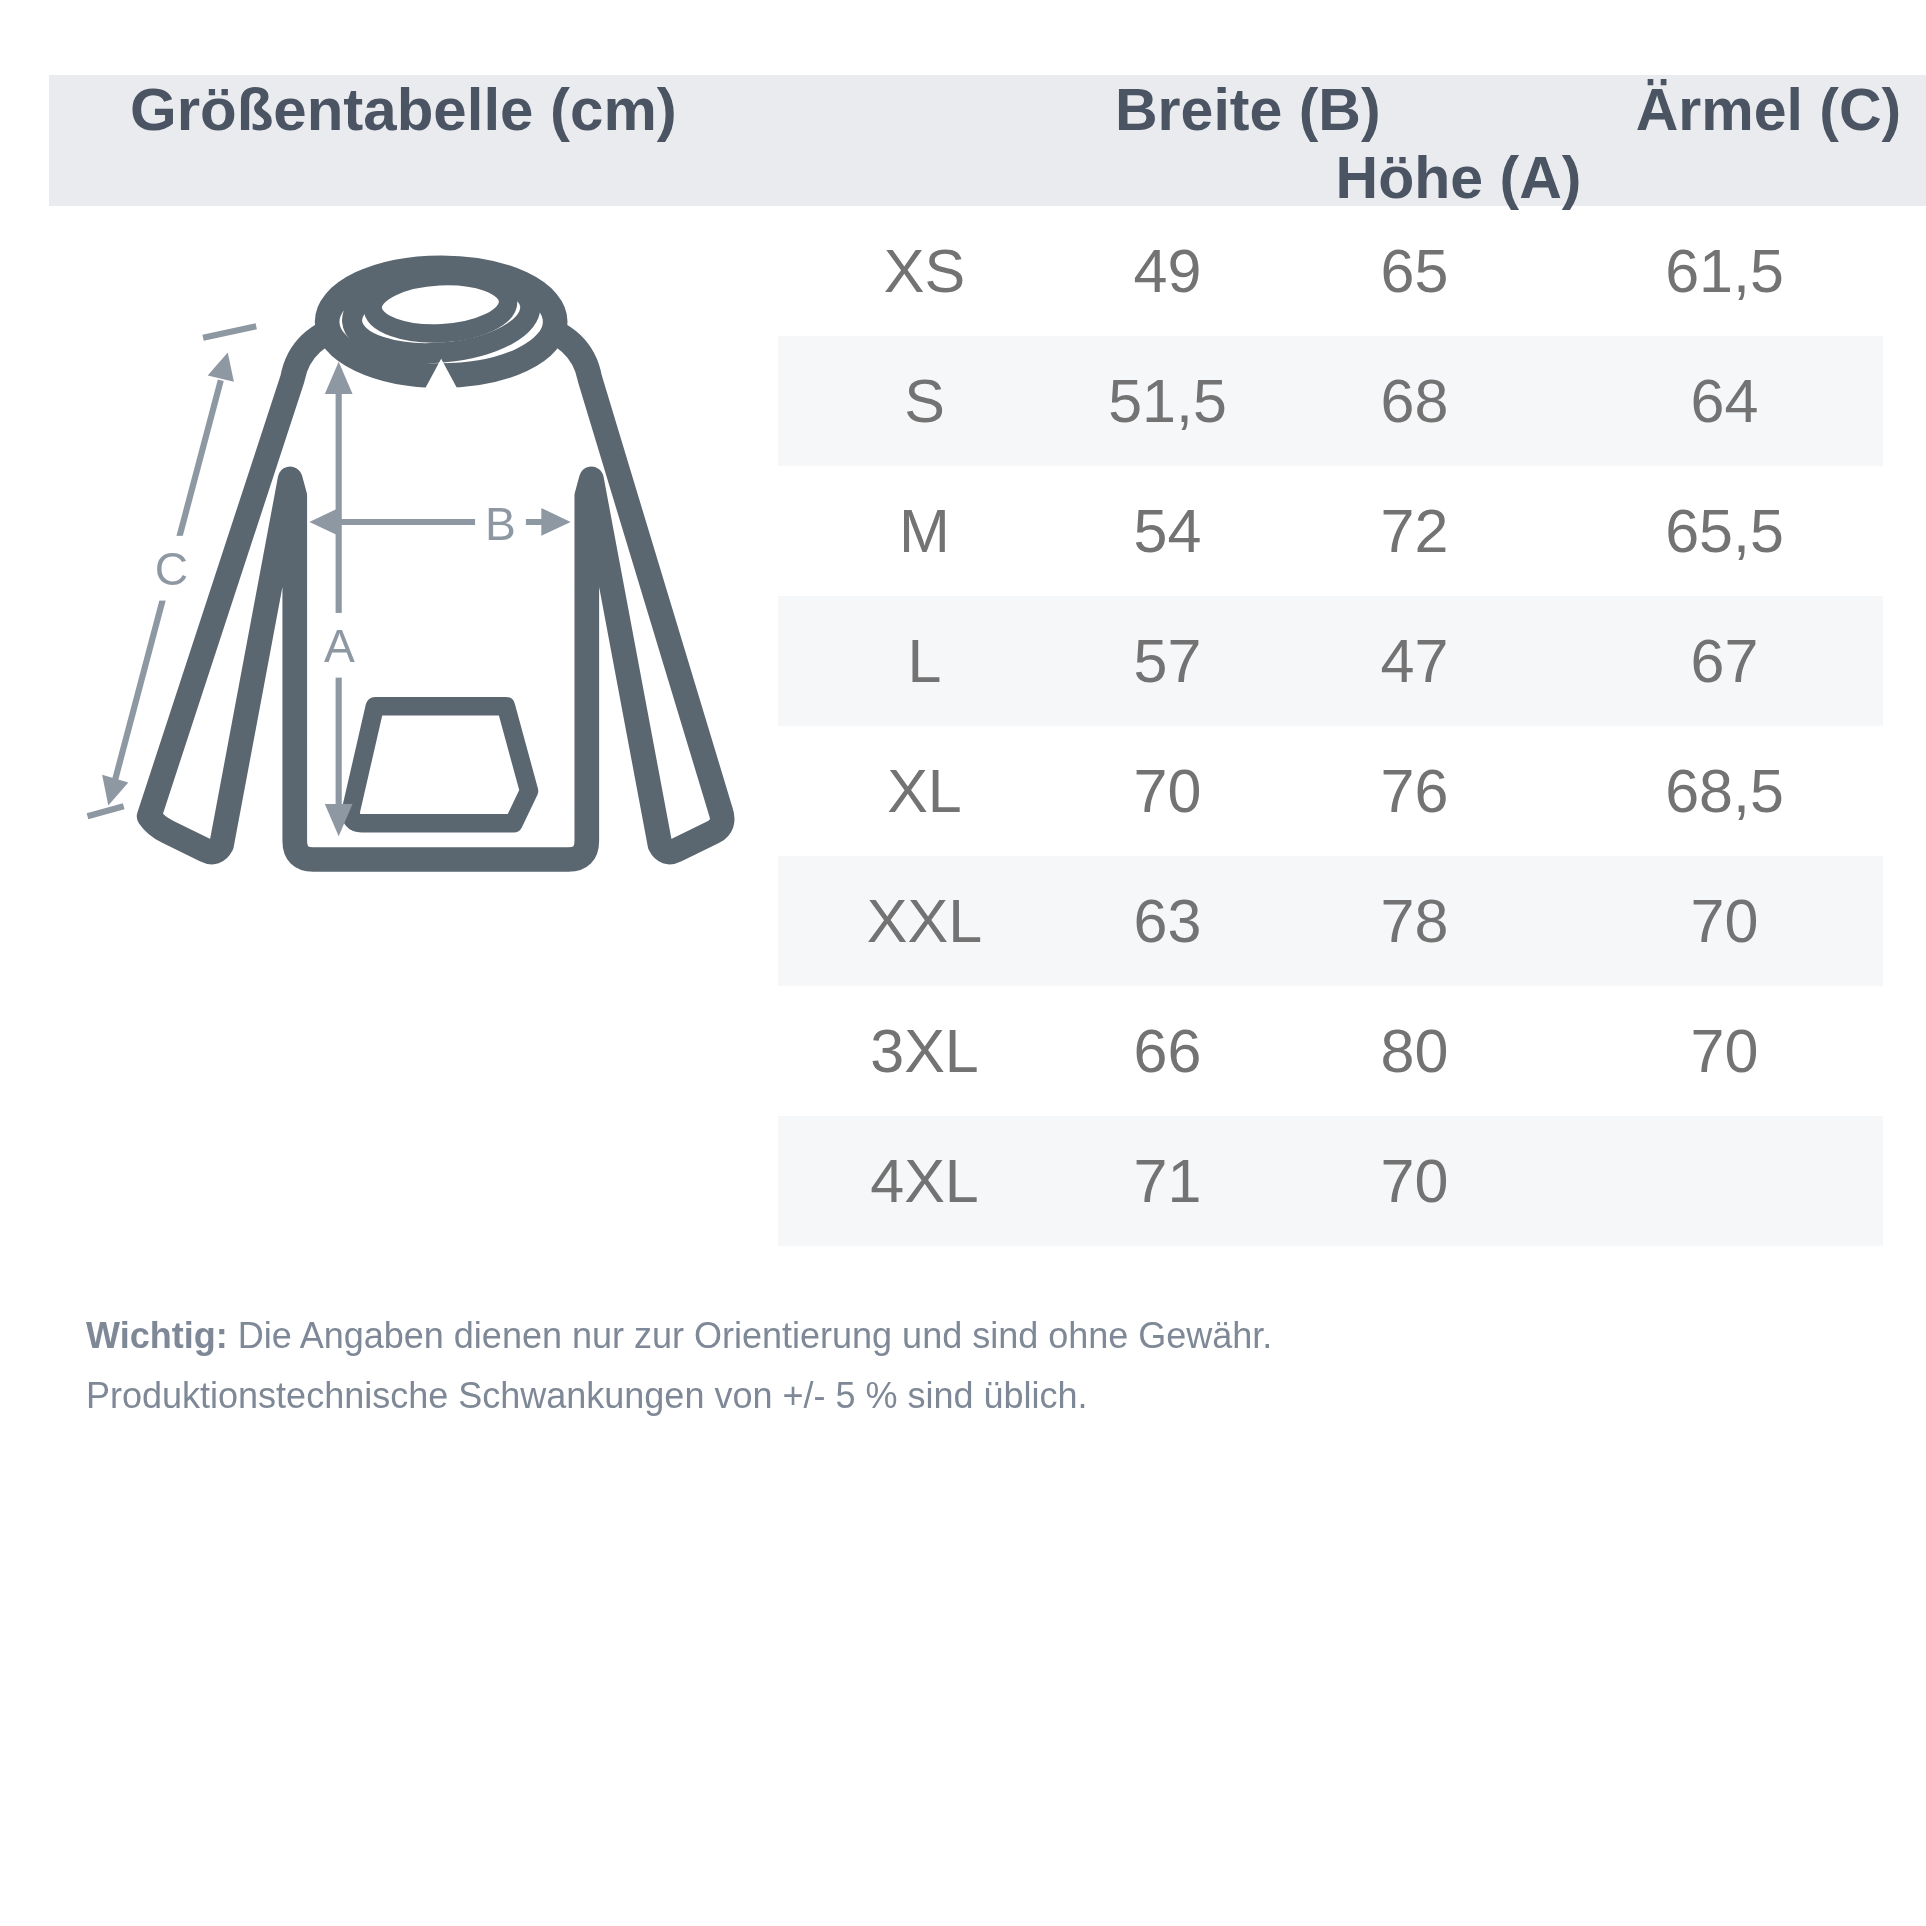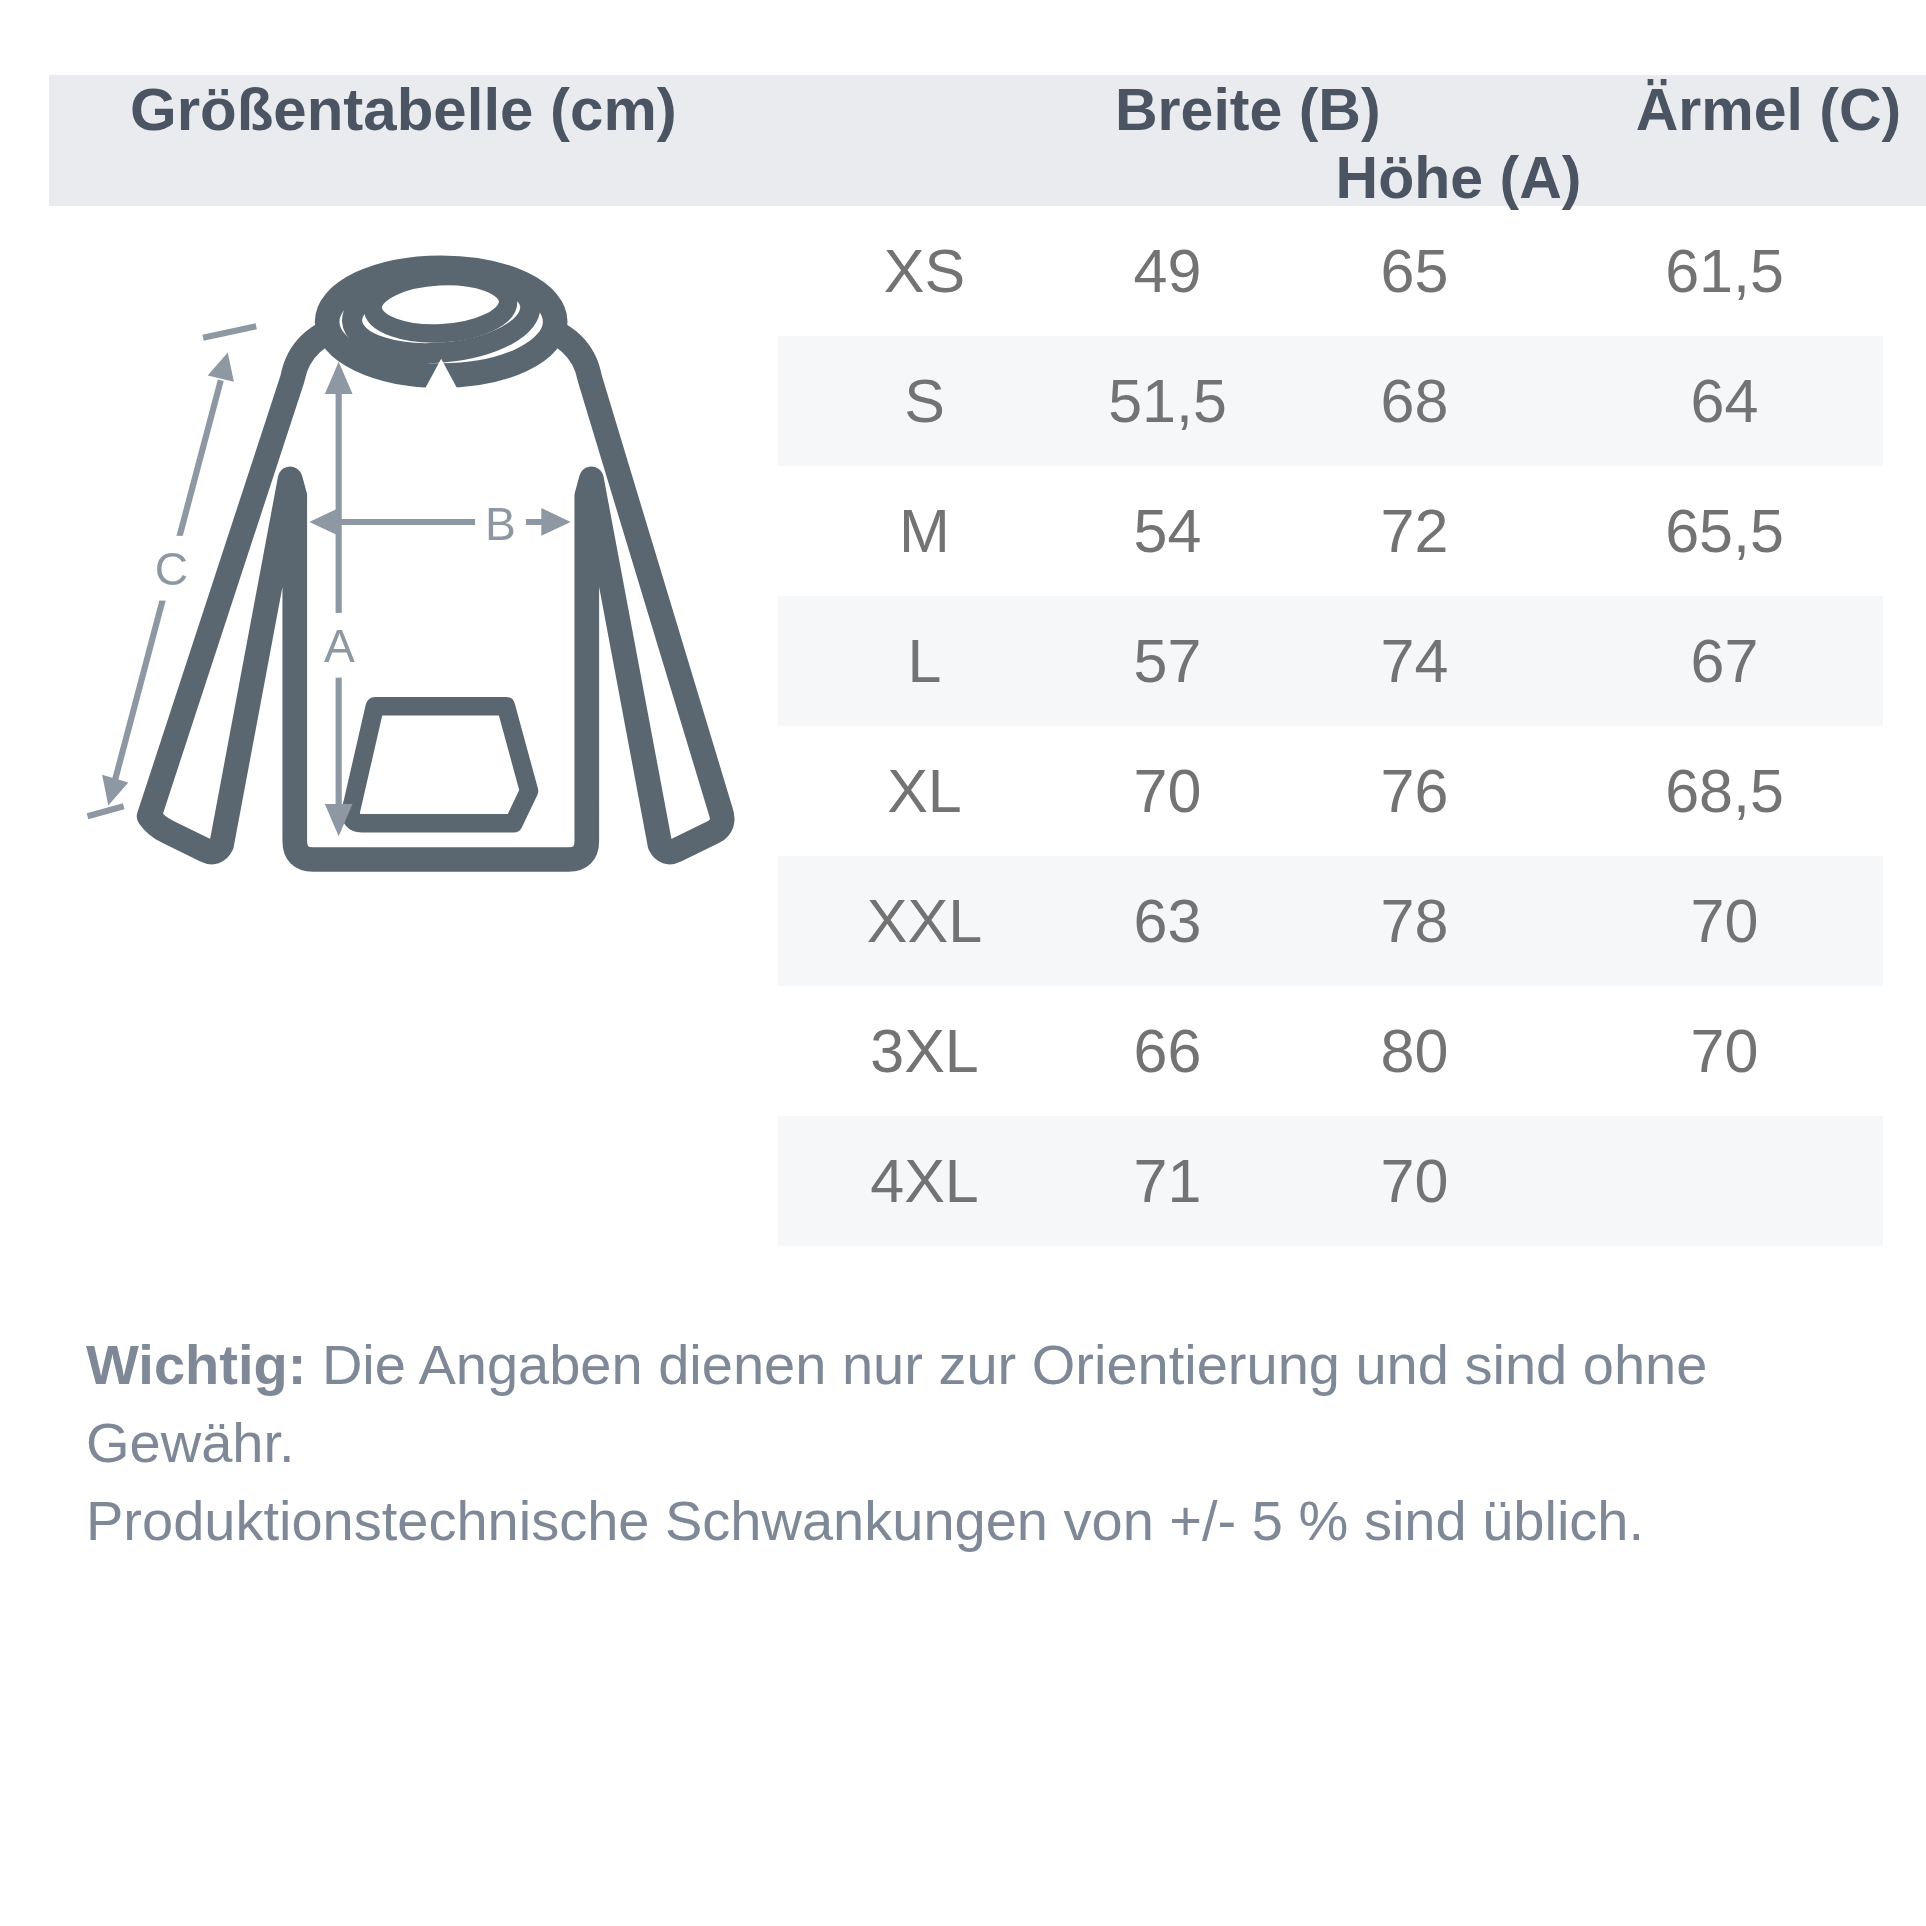--- a/index.html
+++ b/index.html
@@ -32,21 +32,21 @@
   .trow.striped{background:#f6f7f9;}
   .tcell{text-align:center;font-size:61px;color:#737373;}
   
   .hoodie-svg{position:absolute;left:69px;top:223px;width:732px;height:655px;}
   .hoodie-svg text{
     font-family:"Liberation Sans",sans-serif;font-size:60px;fill:#8e98a3;
   }
   
   .note{
     position:absolute;left:86px;top:1270px;width:1726px;
-    font-size:56px;line-height:78px;color:#7e8896;
+    font-size:36px;line-height:60px;color:#7e8896;
   }
   .note b{font-weight:700;color:#7e8896;}
 </style>
 </head>
 <body>
 
 <div class="canvas">
 
   <div class="header-bar">
     <div class="header-title">Größentabelle (cm)</div>
@@ -135,21 +135,21 @@
     </div>
     <div class="trow">
       <div class="tcell">M</div>
       <div class="tcell">54</div>
       <div class="tcell">72</div>
       <div class="tcell">65,5</div>
     </div>
     <div class="trow striped">
       <div class="tcell">L</div>
       <div class="tcell">57</div>
-      <div class="tcell">74</div>
+      <div class="tcell">47</div>
       <div class="tcell">67</div>
     </div>
     <div class="trow">
       <div class="tcell">XL</div>
       <div class="tcell">70</div>
       <div class="tcell">76</div>
       <div class="tcell">68,5</div>
     </div>
     <div class="trow striped">
       <div class="tcell">XXL</div>

